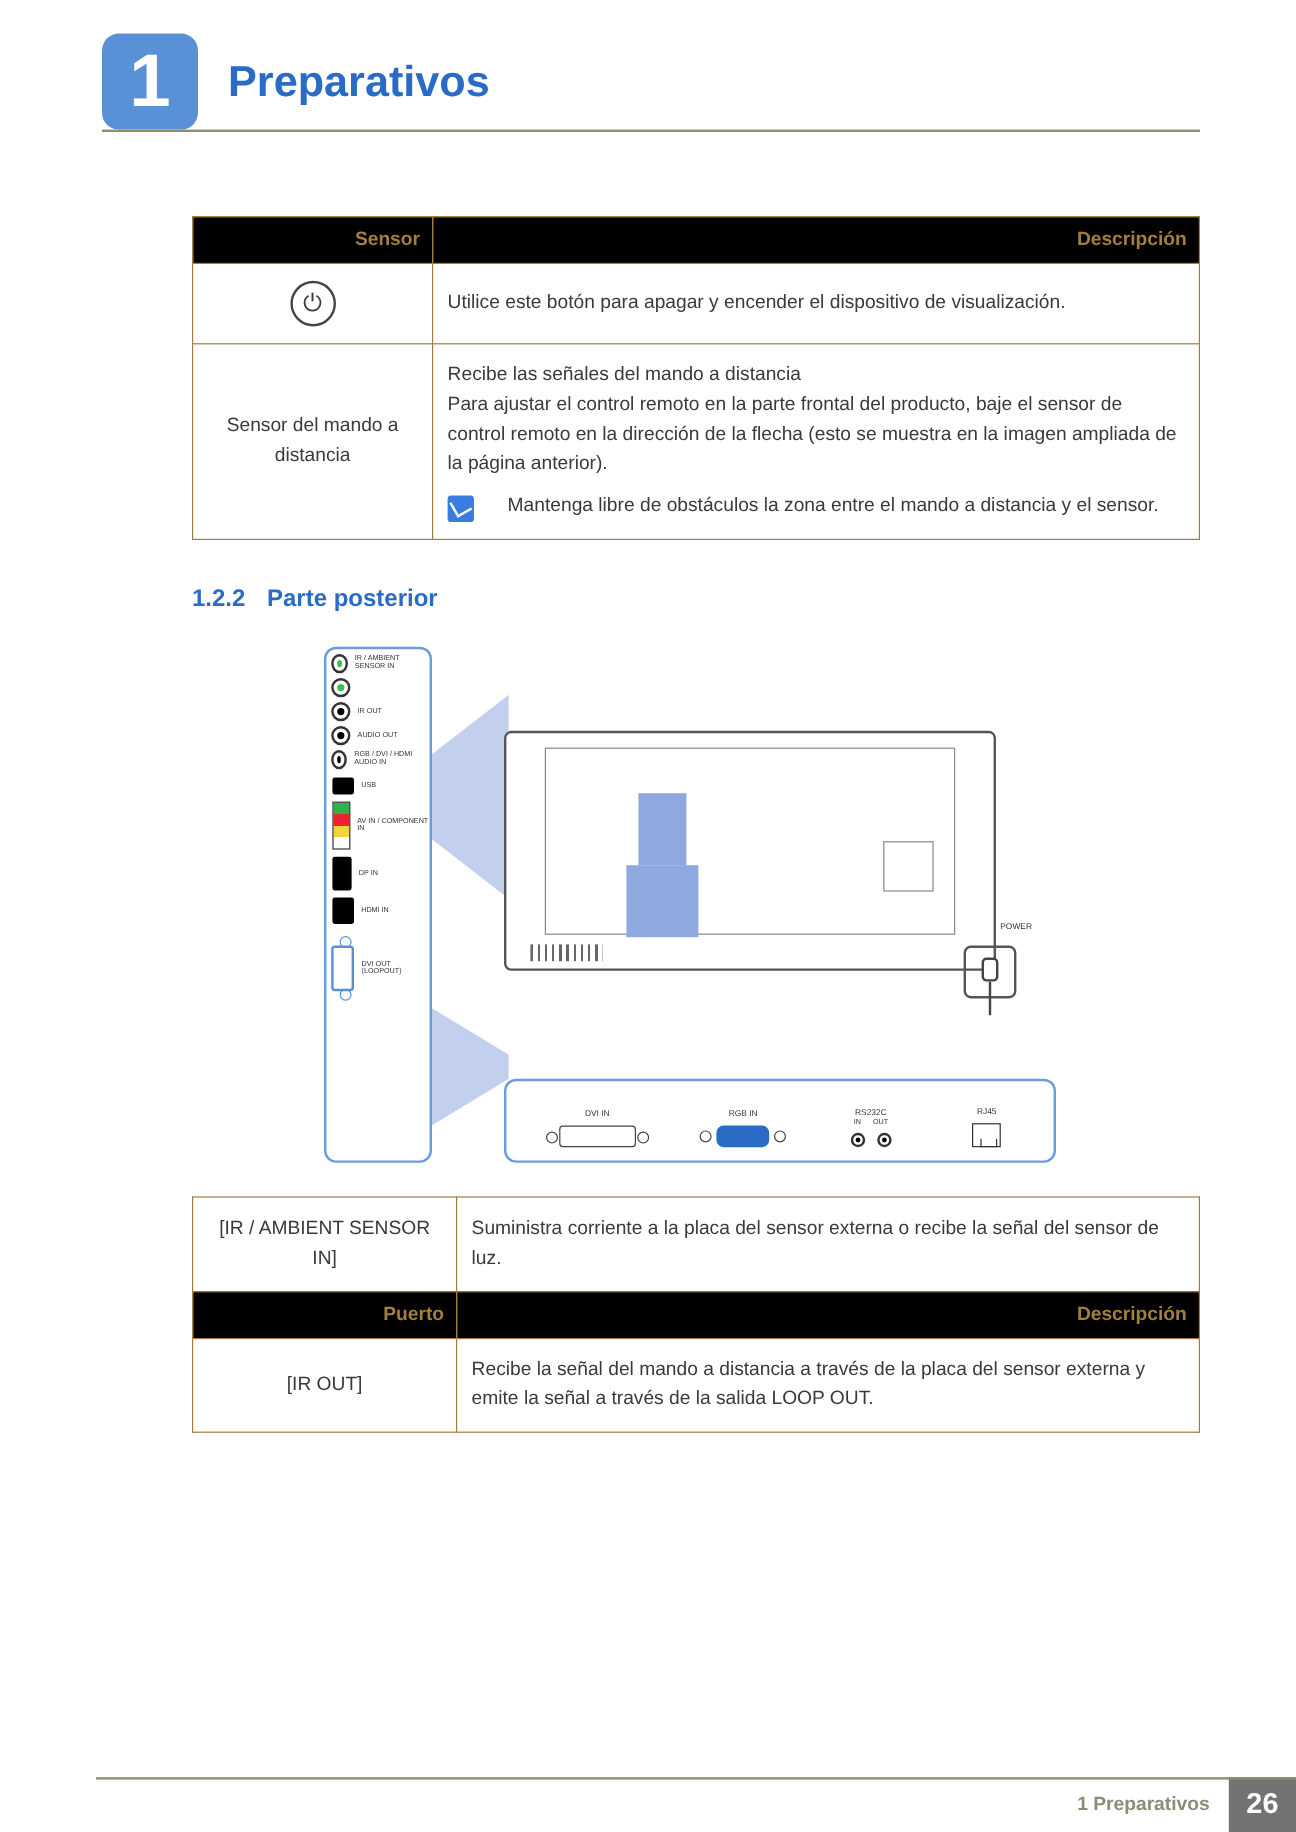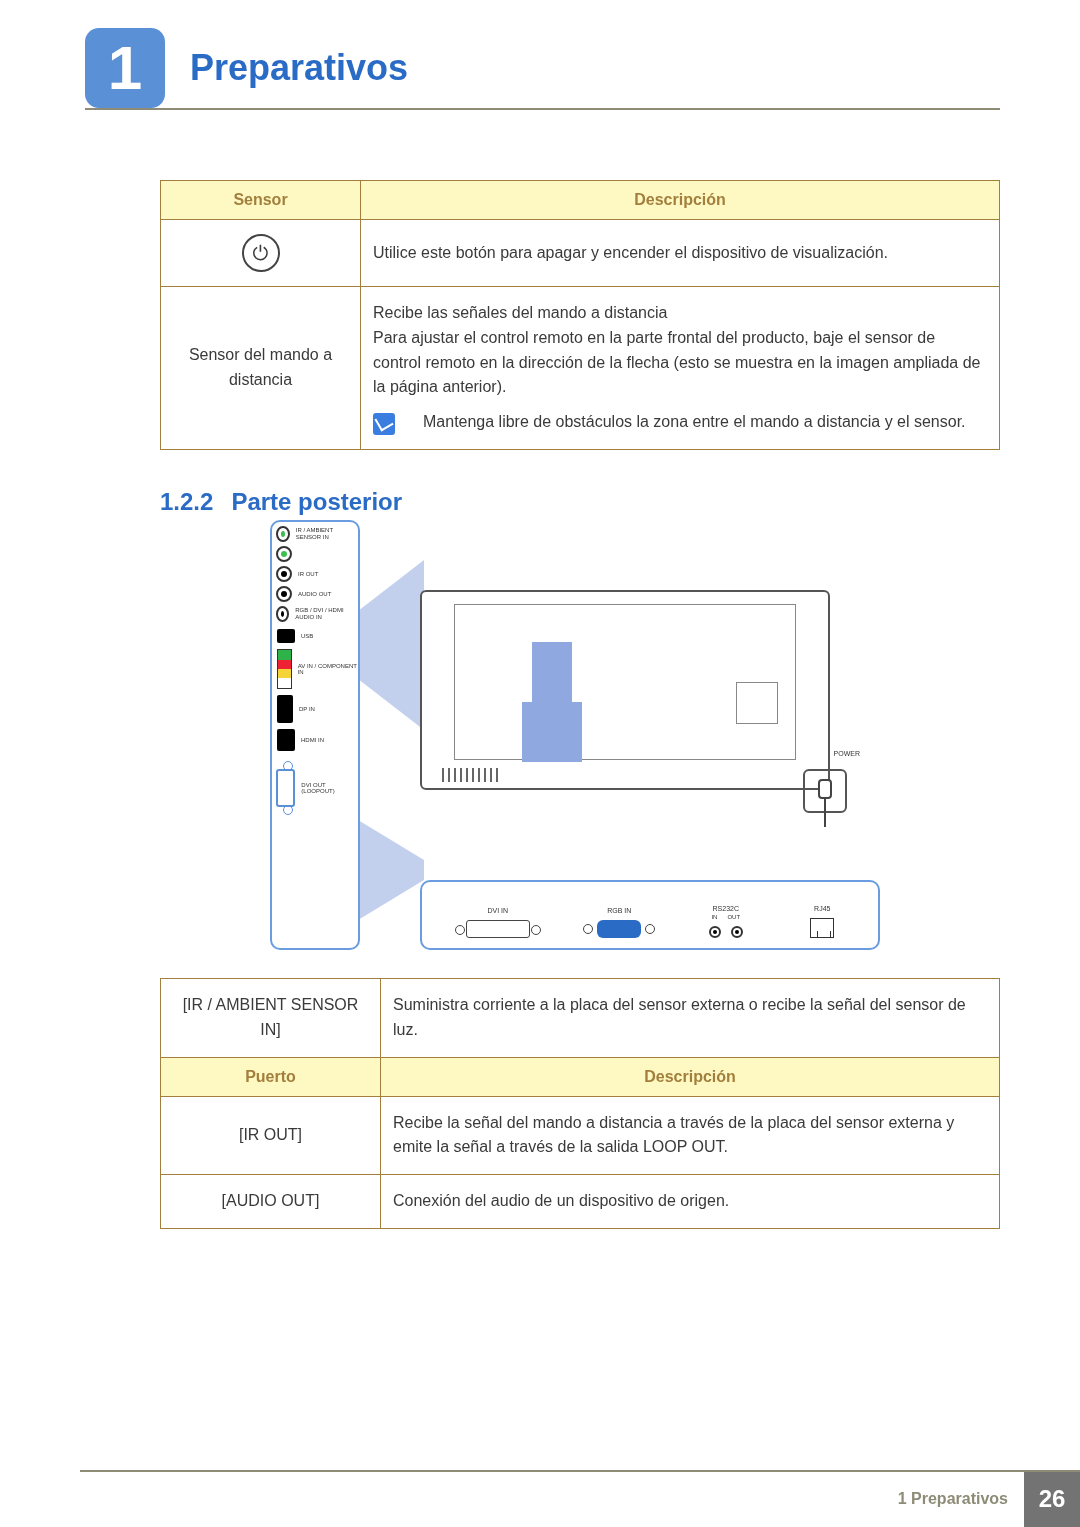--- a/index.html
+++ b/index.html
@@ -55,26 +55,26 @@
   }
 
   
   table.sensor-table, table.port-table {
     width: 100%;
     border-collapse: collapse;
     border: 1px solid #a27f3d;
     font-size: 16px;
   }
   .sensor-table th, .port-table th {
-    background: #fef9c3;
+    background: #000000;
     color: #a27f3d;
     font-weight: bold;
     padding: 10px;
     border: 1px solid #a27f3d;
-    text-align: center;
+    text-align: right;
   }
   .sensor-table td, .port-table td {
     border: 1px solid #a27f3d;
     padding: 14px 12px;
     vertical-align: middle;
     color: #3a3a3a;
     line-height: 1.55;
   }
   .sensor-table td.col1 { width: 200px; text-align: center; }
   .port-table td.col1 { width: 220px; text-align: center; }
@@ -102,23 +102,23 @@
     width: 12px; height: 12px;
     border: 2px solid #fff;
     border-top: none;
     border-right: none;
     transform: rotate(-30deg);
     left: 4px; top: 2px;
   }
 
   .section-heading {
     margin-top: 38px;
-    margin-bottom: 4px;
+    margin-bottom: 28px;
     color: #2a6bc5;
-    font-size: 24px;
+    font-size: 20px;
     font-weight: bold;
   }
   .section-heading .num { margin-right: 18px; }
 
   .note-block { display: flex; gap: 14px; margin-bottom: 22px; font-size: 16px; line-height: 1.55; }
   .note-block .note-icon { margin-top: 2px; }
 
   
   .figure {
     position: relative;
@@ -218,21 +218,21 @@
   .callout2 {
     position:absolute; left:88px; top:300px; width:120px; height:100px;
     background: rgba(143,169,224,0.55);
     clip-path: polygon(0 0, 55% 40%, 55% 60%, 0 100%);
   }
 
   
   .footer {
     position: absolute;
     bottom: 0; left: 0; right: 0;
-    height: 57px;
+    height: 46px;
     display: flex;
     justify-content: flex-end;
     align-items: stretch;
   }
   .footer .sec { color:#8e8c77; font-weight:bold; font-size:16px; display:flex; align-items:center; padding-right:16px;}
   .footer .pg { width:56px; background:#737373; color:#fff; font-size:24px; font-weight:bold; display:flex; align-items:center; justify-content:center;}
   .footer-line { position:absolute; left:80px; right:0; top:0; height:2px; background:#8e8c77;}
 </style>
 </head>
 <body>
@@ -370,24 +370,20 @@
       <td>Suministra corriente a la placa del sensor externa o recibe la señal del sensor de luz.</td>
     </tr>
     <tr>
       <th>Puerto</th>
       <th>Descripción</th>
     </tr>
     <tr>
       <td class="col1">[IR OUT]</td>
       <td>Recibe la señal del mando a distancia a través de la placa del sensor externa y emite la señal a través de la salida LOOP OUT.</td>
     </tr>
-    <tr>
-      <td class="col1">[AUDIO OUT]</td>
-      <td>Conexión del audio de un dispositivo de origen.</td>
-    </tr>
   </tbody>
     </table>
 
 </div>
 
 <div class="footer">
   <div class="footer-line"></div>
   <div class="sec">1 Preparativos</div>
   <div class="pg">26</div>
 </div>

